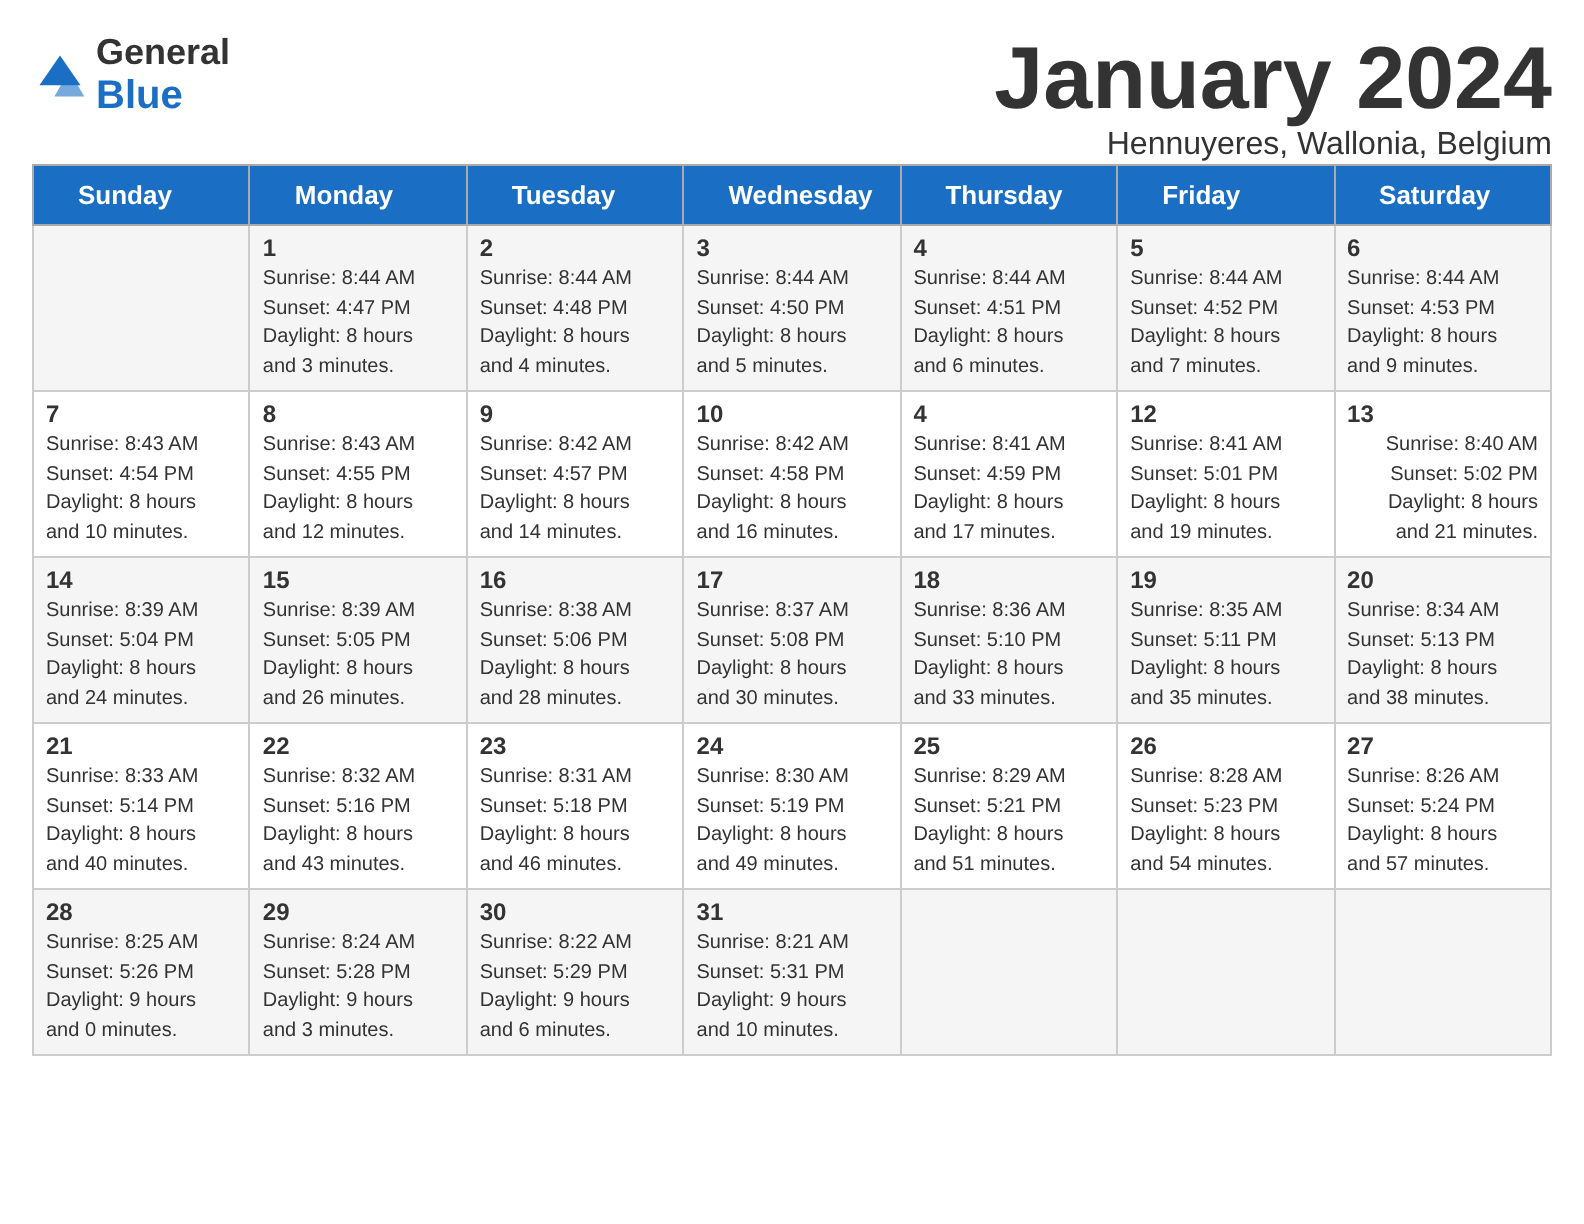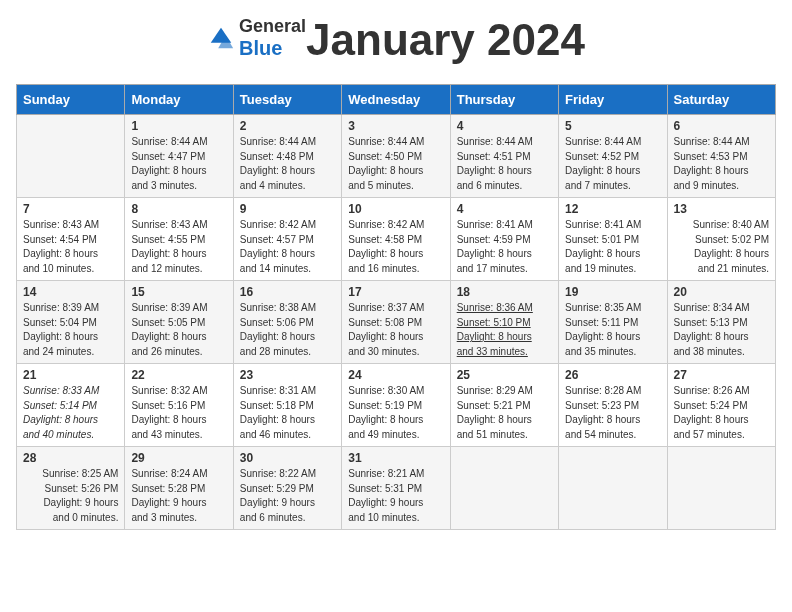--- a/index.html
+++ b/index.html
@@ -5,23 +5,23 @@
     * { margin: 0; padding: 0; box-sizing: border-box; }
     body {
       font-family: Arial, sans-serif;
       background: #fff;
       width: 792px;
       min-height: 612px;
       padding: 16px;
     }
     .header {
       display: flex;
-      justify-content: center;
+      justify-content: space-between;
       align-items: flex-start;
-      margin-bottom: 20px;
+      margin-bottom: 0;
     }
     .logo {
       display: flex;
       align-items: center;
       gap: 4px;
     }
     .logo-text-general {
       font-size: 18px;
       font-weight: bold;
       color: #333;
@@ -51,21 +51,21 @@
     table {
       width: 100%;
       border-collapse: collapse;
       table-layout: fixed;
     }
     thead th {
       background-color: #1a6fc4;
       color: #fff;
       font-size: 13px;
       font-weight: bold;
-      padding: 7px 6px;
+      padding: 7px 22px;
       text-align: left;
       border: 1px solid #aaa;
     }
     tbody td {
       vertical-align: top;
       border: 1px solid #ccc;
       padding: 4px 6px;
       font-size: 10.5px;
       color: #333;
       height: 80px;
@@ -96,20 +96,21 @@
       <polygon points="15,4 26,20 4,20" fill="#1a6fc4"></polygon>
       <polygon points="20,12 28,26 12,26" fill="#1a6fc4" opacity="0.6"></polygon>
     </svg>
     <div>
       <span class="logo-text-general">General</span><br>
       <span class="logo-text-blue">Blue</span>
     </div>
   </div>
   <div class="title-block">
     <div class="month-title">January 2024</div>
+    <div class="subtitle">Hennuyeres, Wallonia, Belgium</div>
   </div>
 </div>
 
 <table>
   <thead>
     <tr id="thead-row">
         <th>Sunday</th>
         <th>Monday</th>
         <th>Tuesday</th>
         <th>Wednesday</th>
@@ -239,21 +240,21 @@
         </td>
         <td>
           <div class="day-num">17</div>
           <div class="day-info" style="white-space: pre-line;">Sunrise: 8:37 AM
 Sunset: 5:08 PM
 Daylight: 8 hours
 and 30 minutes.</div>
         </td>
         <td>
           <div class="day-num">18</div>
-          <div class="day-info" style="white-space: pre-line; text-decoration: underline;">Sunrise: 8:36 AM
+          <div class="day-info" style="white-space: pre-line;">Sunrise: 8:36 AM
 Sunset: 5:10 PM
 Daylight: 8 hours
 and 33 minutes.</div>
         </td>
         <td>
           <div class="day-num">19</div>
           <div class="day-info" style="white-space: pre-line;">Sunrise: 8:35 AM
 Sunset: 5:11 PM
 Daylight: 8 hours
 and 35 minutes.</div>
@@ -262,21 +263,21 @@
           <div class="day-num">20</div>
           <div class="day-info" style="white-space: pre-line;">Sunrise: 8:34 AM
 Sunset: 5:13 PM
 Daylight: 8 hours
 and 38 minutes.</div>
         </td>
       </tr>
       <tr>
         <td>
           <div class="day-num">21</div>
-          <div class="day-info" style="white-space: pre-line; font-style: italic;">Sunrise: 8:33 AM
+          <div class="day-info" style="white-space: pre-line;">Sunrise: 8:33 AM
 Sunset: 5:14 PM
 Daylight: 8 hours
 and 40 minutes.</div>
         </td>
         <td>
           <div class="day-num">22</div>
           <div class="day-info" style="white-space: pre-line;">Sunrise: 8:32 AM
 Sunset: 5:16 PM
 Daylight: 8 hours
 and 43 minutes.</div>
@@ -313,21 +314,21 @@
           <div class="day-num">27</div>
           <div class="day-info" style="white-space: pre-line;">Sunrise: 8:26 AM
 Sunset: 5:24 PM
 Daylight: 8 hours
 and 57 minutes.</div>
         </td>
       </tr>
       <tr>
         <td>
           <div class="day-num">28</div>
-          <div class="day-info" style="white-space: pre-line; text-align: right;">Sunrise: 8:25 AM
+          <div class="day-info" style="white-space: pre-line;">Sunrise: 8:25 AM
 Sunset: 5:26 PM
 Daylight: 9 hours
 and 0 minutes.</div>
         </td>
         <td>
           <div class="day-num">29</div>
           <div class="day-info" style="white-space: pre-line;">Sunrise: 8:24 AM
 Sunset: 5:28 PM
 Daylight: 9 hours
 and 3 minutes.</div>

